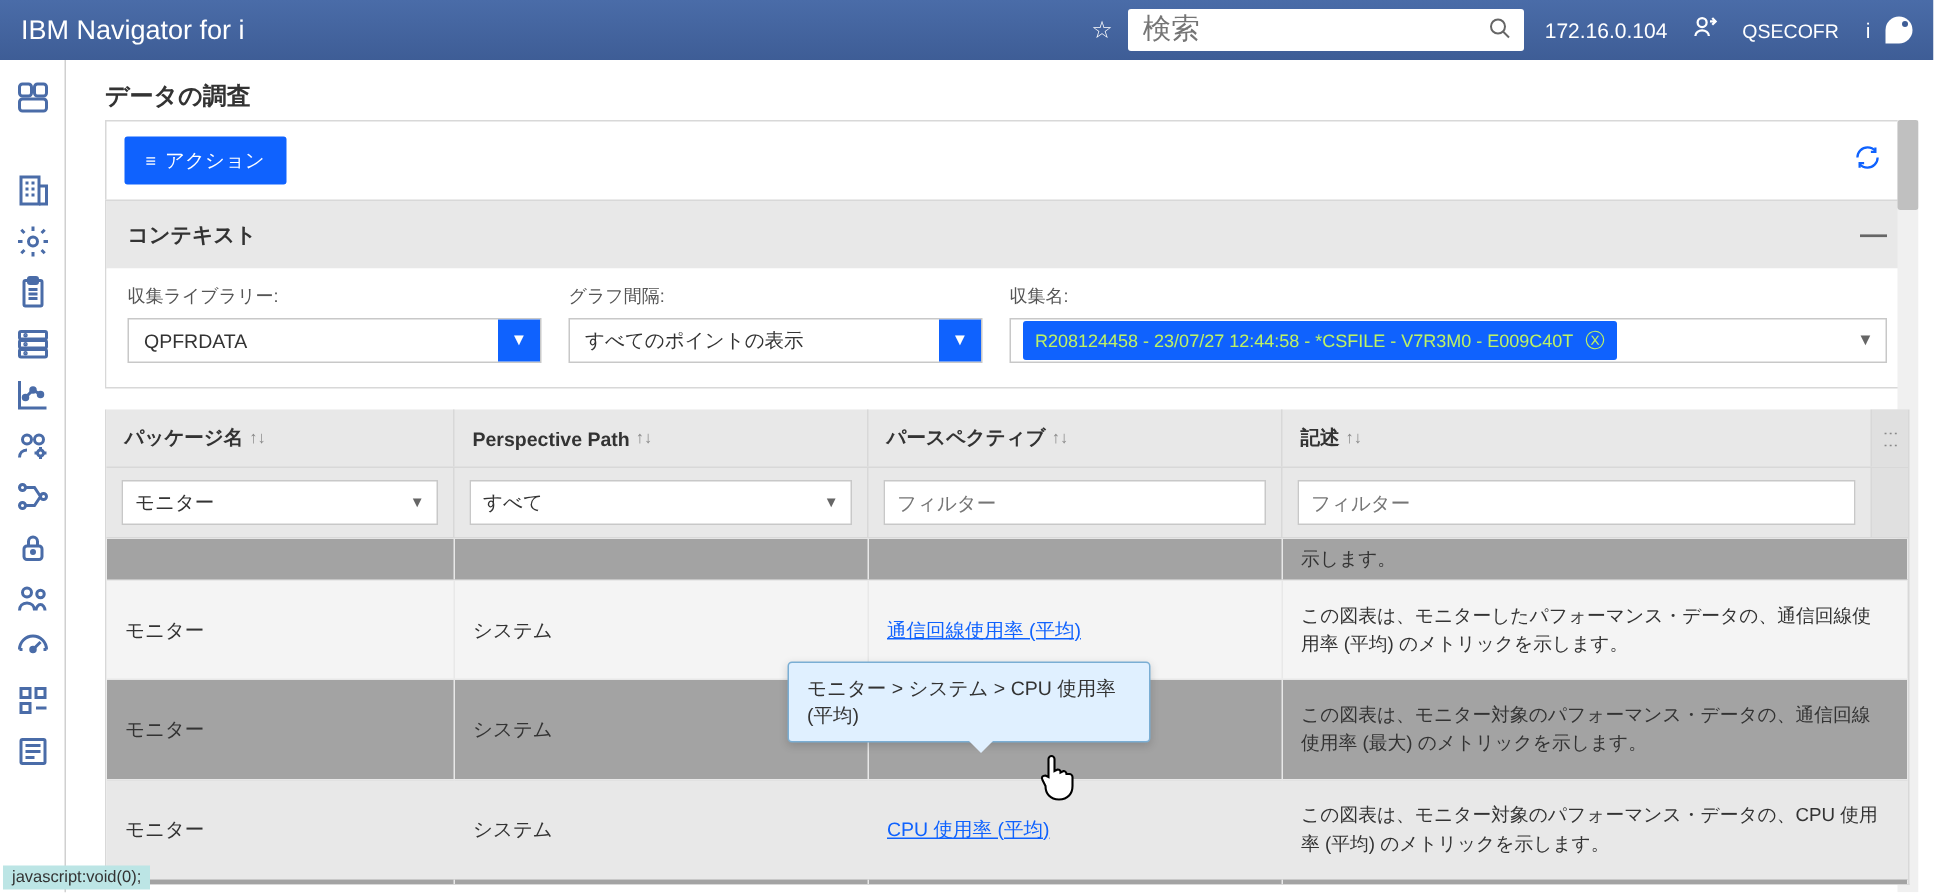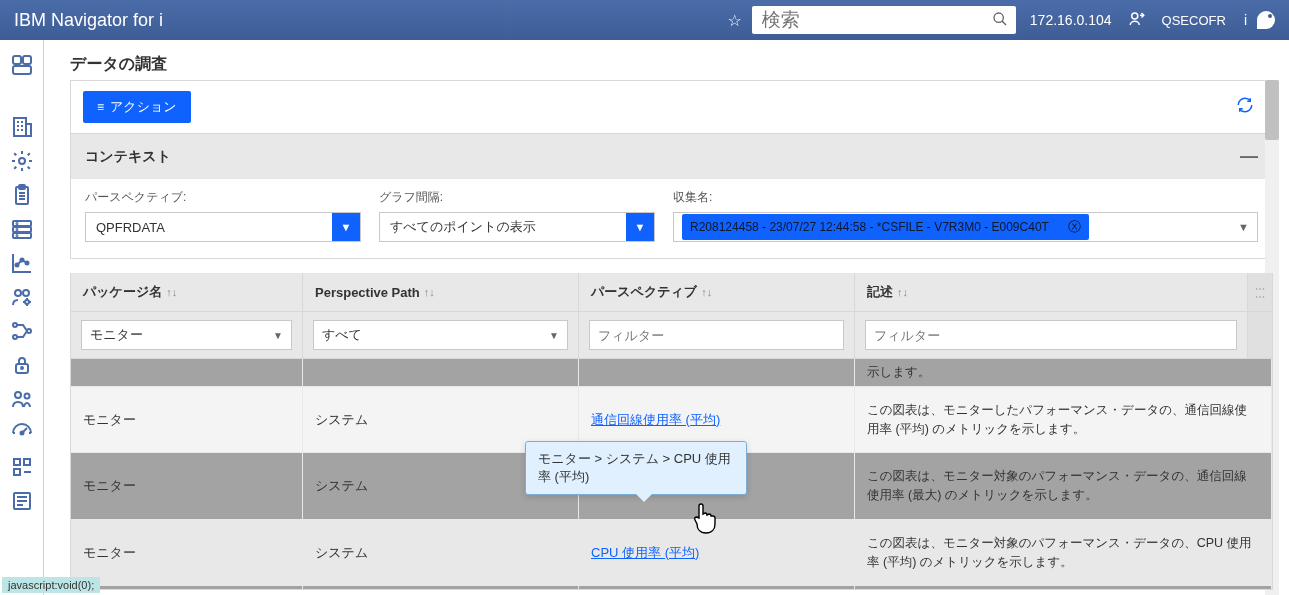--- a/index.html
+++ b/index.html
@@ -40,21 +40,21 @@
     .context-body { background: #fff; padding: 10px 14px 16px 14px; display: flex; gap: 18px; }
     .ctx-col { display: flex; flex-direction: column; gap: 6px; }
     .ctx-col:nth-child(1) { flex: 0 0 276px; }
     .ctx-col:nth-child(2) { flex: 0 0 276px; }
     .ctx-col:nth-child(3) { flex: 1; }
     .ctx-label { font-size: 12px; color: #555; }
     .select-like { border: 1px solid #c8c8c8; height: 30px; display: flex; align-items: center; background: #fff; position: relative; cursor: pointer; }
     .select-like .txt { padding: 0 10px; flex: 1; font-size: 13px; }
     .select-like .drop { width: 28px; height: 100%; background: #0f62fe; color: #fff; display: flex; align-items: center; justify-content: center; font-size: 11px; }
     .chip-box { border: 1px solid #c8c8c8; height: 30px; display: flex; align-items: center; padding: 0 8px; background: #fff; cursor: pointer; }
-    .chip { background: #0f62fe; color: #0f172a; font-size: 12px; padding: 4px 8px; border-radius: 2px; display: flex; align-items: center; gap: 19px; }
+    .chip { background: #0f62fe; color: #bef264; font-size: 12px; padding: 4px 8px; border-radius: 2px; display: flex; align-items: center; gap: 8px; }
     .chip .x { cursor: pointer; font-size: 13px; }
     .chip-box .drop2 { margin-left: auto; color: #666; font-size: 11px; }
     
     .grid { border: 1px solid #d8d8d8; border-top: none; margin-top: 14px; position: relative; }
     .ghdr { background: #e8e8e8; display: flex; border-bottom: 1px solid #d8d8d8; }
     .gcol { padding: 10px 12px; font-size: 13px; font-weight: bold; display: flex; align-items: center; gap: 4px; border-right: 1px solid #d8d8d8; }
     .gcol:last-child { border-right: none; }
     .gcol .sort { color: #888; font-size: 11px; }
     .c1 { width: 232px; }
     .c2 { width: 276px; }
@@ -253,21 +253,21 @@
         </span>
       </div>
 
       <div class="context-box">
         <div class="context-hdr">
           <span>コンテキスト</span>
           <span class="minus">—</span>
         </div>
         <div class="context-body">
           <div class="ctx-col">
-            <span class="ctx-label">パースペクティブ:</span>
+            <span class="ctx-label">収集ライブラリー:</span>
             <div class="select-like">
               <span class="txt">QPFRDATA</span>
               <span class="drop">▼</span>
             </div>
           </div>
           <div class="ctx-col">
             <span class="ctx-label">グラフ間隔:</span>
             <div class="select-like">
               <span class="txt">すべてのポイントの表示</span>
               <span class="drop">▼</span>
@@ -355,21 +355,21 @@
             <div class="gcell c4 desc">この図表は、モニター対象のパフォーマンス・データの、CPU 使用率 (平均) のメトリックを示します。</div>
           </div>
           <div class="grow">
             <div class="gcell c1">モニター</div>
             <div class="gcell c2">システム</div>
             <div class="gcell c3"></div>
             <div class="gcell c4 desc">この図表は、モニター対象のパフォーマンス・データの、CPU 使用率 (対話式ジョブ) のメトリックを示します。</div>
           </div>
         </div>
 
-        <div class="tooltip" style="top:168px; left:454px; width:222px;">モニター &gt; システム &gt; CPU 使用率 (平均)</div>
+        <div class="tooltip" style="top:168px; left:454px; width:242px;">モニター &gt; システム &gt; CPU 使用率 (平均)</div>
         <div class="cursor-hand" style="top:225px; left:618px;">
           <svg width="34" height="38" viewBox="0 0 34 38">
               <path d="M12 6c1 0 2 1 2 2v8l2-1c1 0 2 0 2 2l2-1c1 0 2 1 2 2l2 0c1 0 2 1 2 2v6c0 5-3 9-9 9s-9-4-9-9l-2-4c-1-2 0-3 2-3l2 1V8c0-1 1-2 2-2z" fill="#fff" stroke="#000" stroke-width="1.4"></path>
             </svg>
         </div>
       </div>
     </div>
   </div>
 </div>
 

